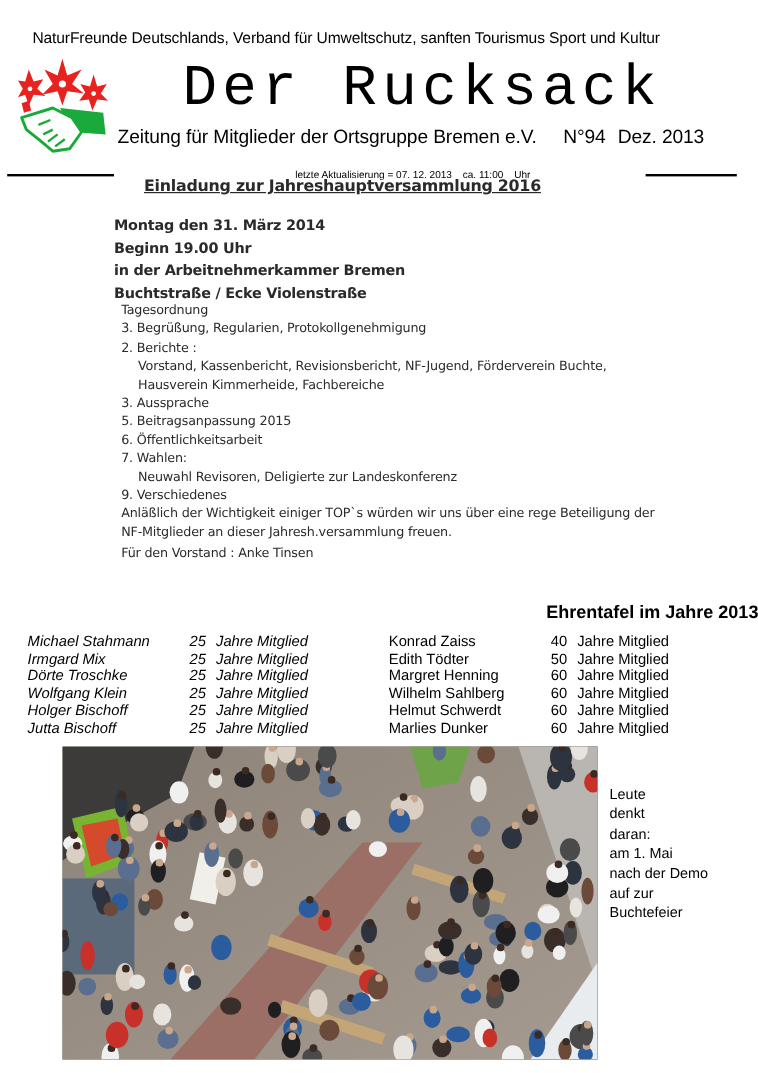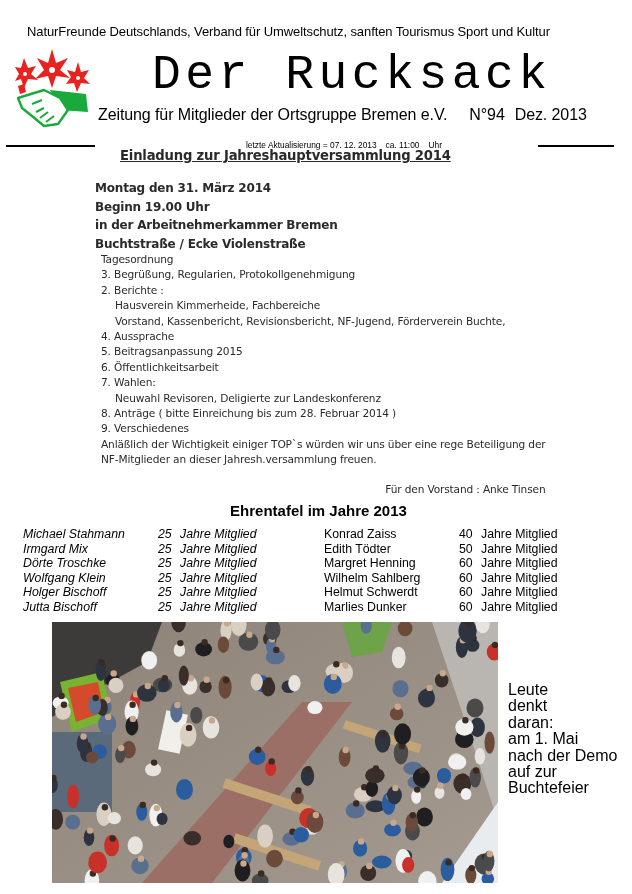--- a/index.html
+++ b/index.html
@@ -41,44 +41,44 @@
     #invite-when {
       position: absolute; left: 0; top: 38px; width: 370px; text-align: left;
       font-size: 12px; font-weight: bold; line-height: 18.5px; letter-spacing: -0.2px;
     }
     #agenda {
       position: absolute; left: 6px; top: 111px; font-size: 10.6px; line-height: 15.4px;
       white-space: nowrap; letter-spacing: -0.15px;
     }
     #agenda .sub { padding-left: 14px; }
     #agenda .closing { margin-top: 0; }
-    #agenda .sign { margin-top: 14px; text-align: right; }
+    #agenda .sign { margin-top: 2px; }
 
     
     #honor-title {
-      left: 0; width: 632px; text-align: center; top: 502px; font-size: 15px; font-weight: bold;
+      left: 0; width: 632px; text-align: right; top: 502px; font-size: 15px; font-weight: bold;
       padding-left: 5px; box-sizing: border-box;
     }
     .honor-col { top: 527px; font-size: 12.3px; line-height: 14.6px; }
     .honor-col .row { display: flex; white-space: nowrap; }
     #honor-left { left: 23px; font-style: italic; }
     #honor-left .name { width: 135px; }
     #honor-right { left: 324px; }
     #honor-right .name { width: 135px; }
     .honor-col .years { width: 22px; }
 
     
     #photo {
       left: 52px; top: 622px; width: 446px; height: 261px; overflow: hidden;
       background: #6f6a62;
     }
     #photo svg { display: block; }
 
     #note {
-      left: 508px; top: 682px; font-size: 16px; line-height: 16.4px; white-space: nowrap;
+      left: 508px; top: 654px; font-size: 12px; line-height: 16.4px; white-space: nowrap;
     }
   </style>
 </head>
 <body>
 
 <div id="org-line" class="abs">NaturFreunde Deutschlands, Verband für Umweltschutz, sanften Tourismus Sport und Kultur</div>
 
 <div id="logo" class="abs">
   <svg width="76" height="82" viewBox="0 0 76 82">
     <g fill="#e8231f">
@@ -108,40 +108,39 @@
 </div>
 
 <div id="updated" class="abs">
   <span>letzte Aktualisierung = 07. 12. 2013</span><span class="gap"></span><span>ca. 11:00</span><span class="gap"></span><span>Uhr</span>
 </div>
 
 <div id="rule-left" class="abs rule"></div>
 <div id="rule-right" class="abs rule"></div>
 
 <div id="invite" class="abs">
-  <div id="invite-title">Einladung zur Jahreshauptversammlung 2014</div>
+  <div id="invite-title">Einladung zur Jahreshauptversammlung 2016</div>
   <div id="invite-when">
     <div>Montag den 31. März 2014</div>
     <div>Beginn 19.00 Uhr</div>
     <div>in der Arbeitnehmerkammer Bremen</div>
     <div>Buchtstraße / Ecke Violenstraße</div>
   </div>
   <div id="agenda">
     <div>Tagesordnung</div>
     <div id="agenda-items">
         <div>3. Begrüßung, Regularien, Protokollgenehmigung</div>
         <div>2. Berichte :</div>
+        <div class="sub">Vorstand, Kassenbericht, Revisionsbericht, NF-Jugend, Förderverein Buchte,</div>
         <div class="sub">Hausverein Kimmerheide, Fachbereiche</div>
-        <div class="sub">Vorstand, Kassenbericht, Revisionsbericht, NF-Jugend, Förderverein Buchte,</div>
-        <div>4. Aussprache</div>
+        <div>3. Aussprache</div>
         <div>5. Beitragsanpassung 2015</div>
         <div>6. Öffentlichkeitsarbeit</div>
         <div>7. Wahlen:</div>
         <div class="sub">Neuwahl Revisoren, Deligierte zur Landeskonferenz</div>
-        <div>8. Anträge  ( bitte Einreichung bis zum 28. Februar 2014 )</div>
         <div>9. Verschiedenes</div>
       </div>
     <div class="closing">Anläßlich der Wichtigkeit einiger TOP`s würden wir uns über eine rege Beteiligung der</div>
     <div class="closing">NF-Mitglieder an dieser Jahresh.versammlung  freuen.</div>
     <div class="sign">Für den Vorstand : Anke Tinsen</div>
   </div>
 </div>
 
 <div id="honor-title" class="abs">Ehrentafel im Jahre 2013</div>
 <div id="honor-left" class="abs honor-col">

